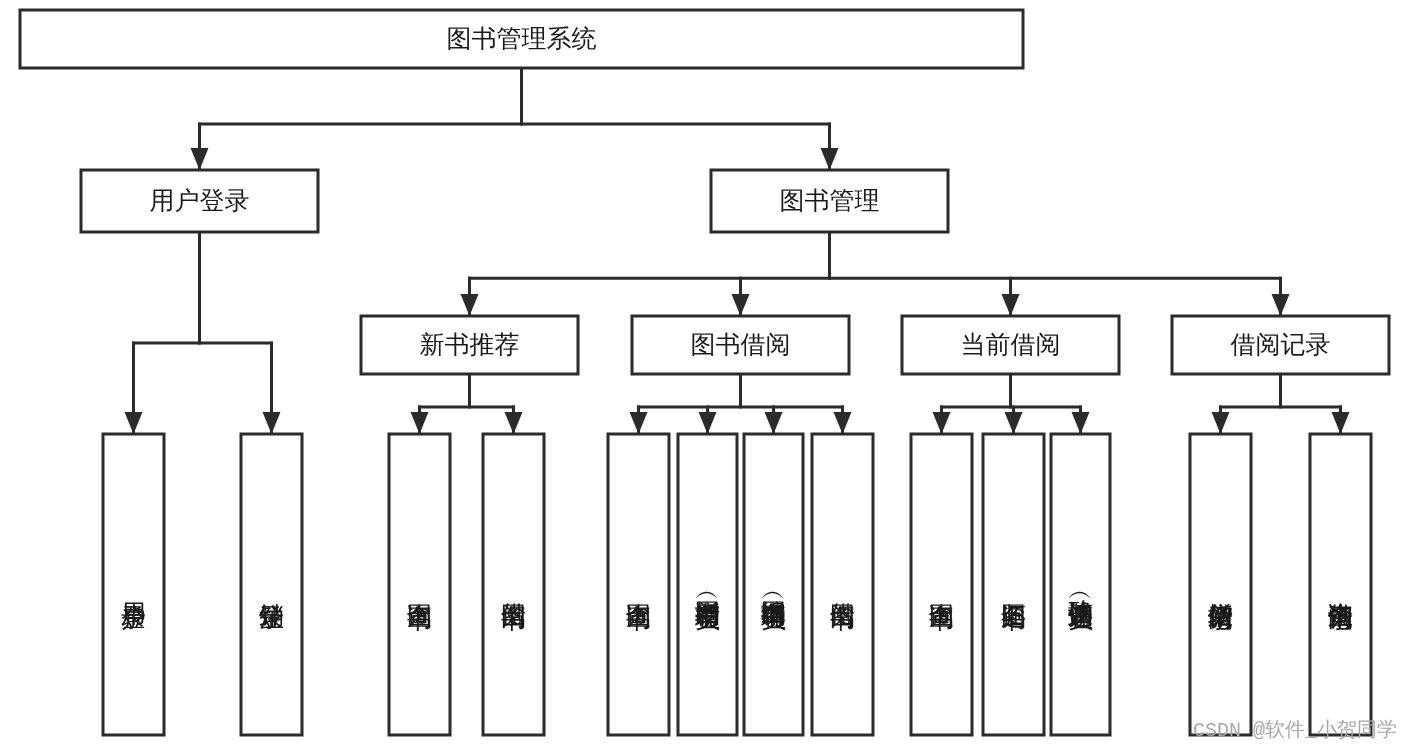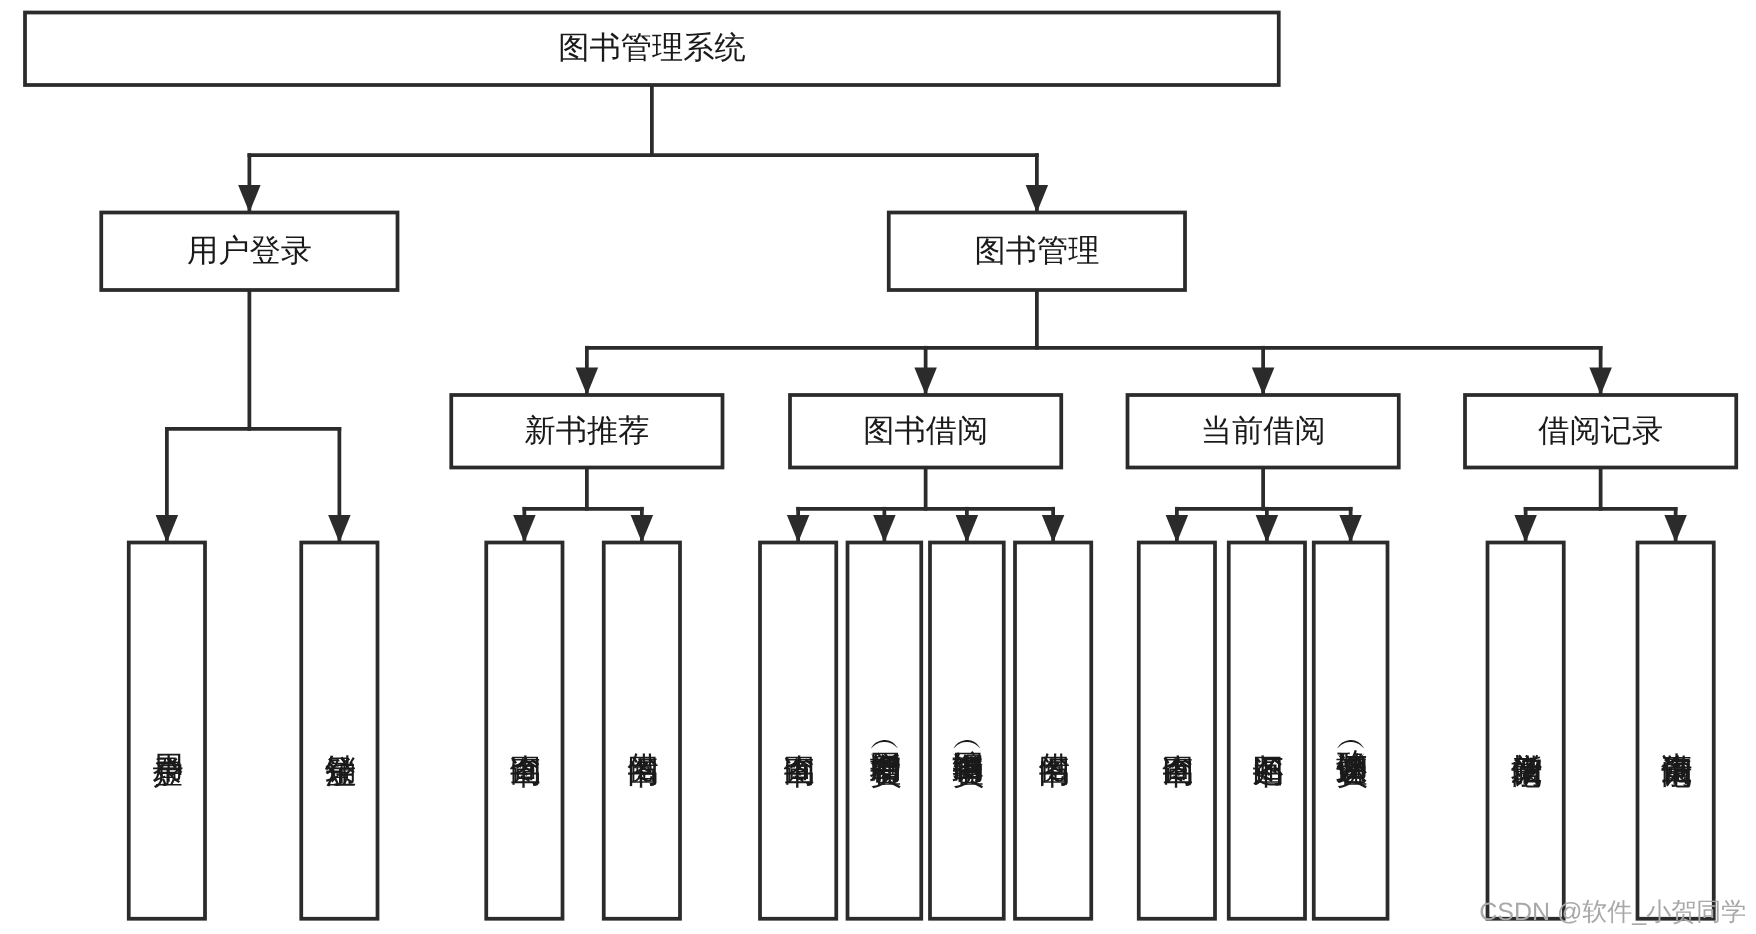--- a/index.html
+++ b/index.html
@@ -59,21 +59,21 @@
     align-items: center;
     justify-content: center;
     letter-spacing: 1px;
     white-space: nowrap;
     pointer-events: none;
   }
   .watermark {
     position: absolute;
     right: 8px;
     bottom: 4px;
-    font-family: Liberation Sans, sans-serif;
+    font-family: Liberation Mono, monospace;
     font-size: 20px;
     color: #a8a8a8;
     white-space: nowrap;
     user-select: none;
   }
 </style>
 </head>
 <body>
 
 <div id="diagram-root">

